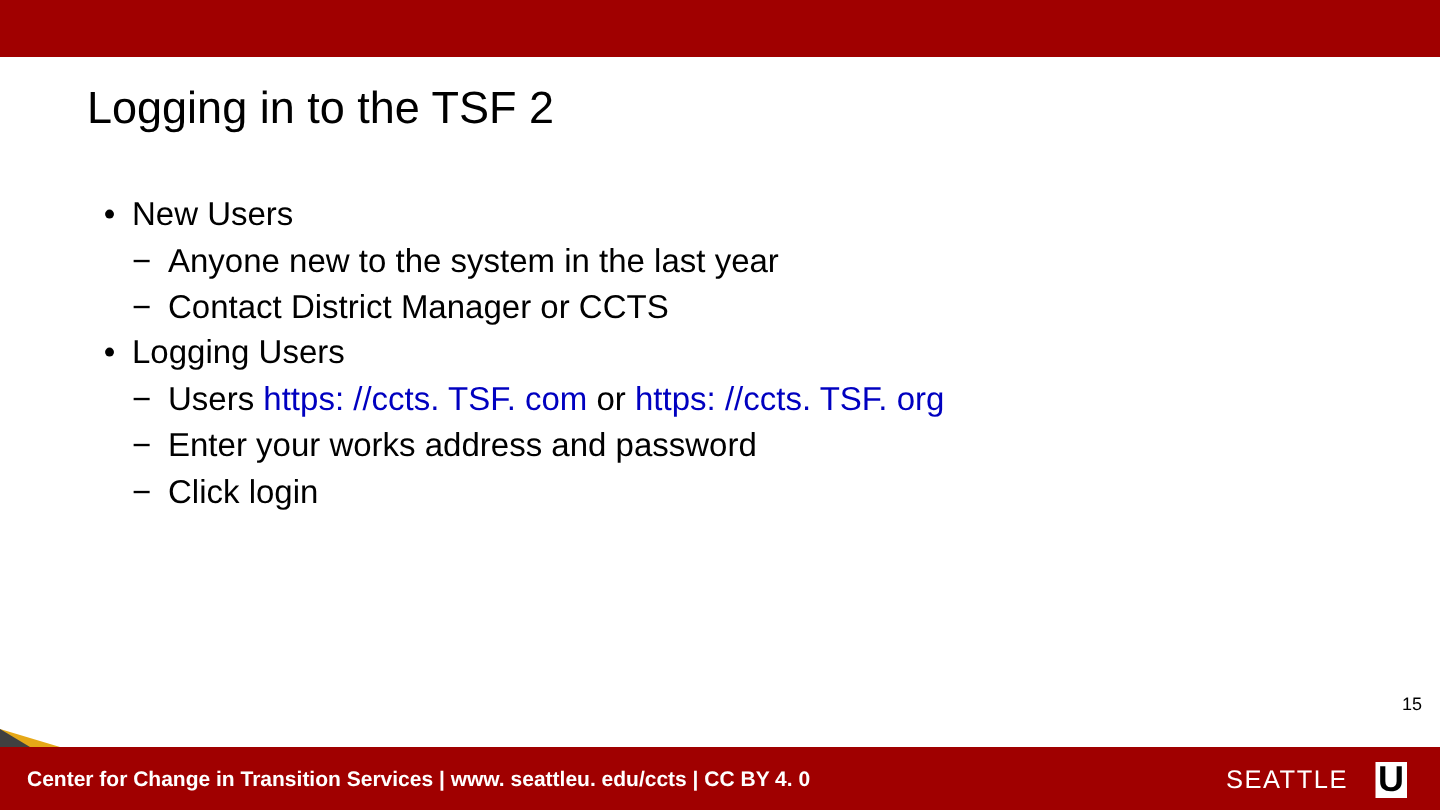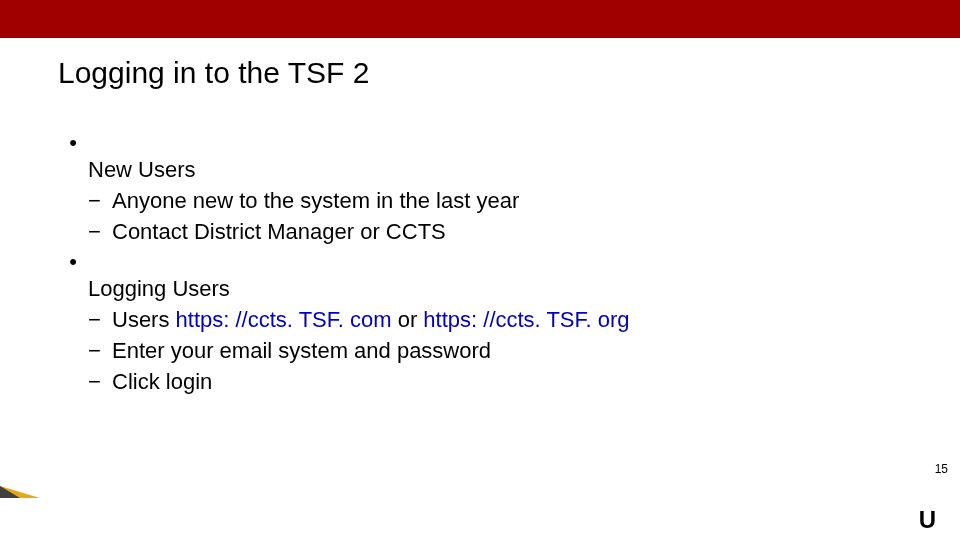--- a/index.html
+++ b/index.html
@@ -6,21 +6,21 @@
   html, body { width: 960px; height: 540px; font-family: Arial, Helvetica, sans-serif; background: #fff; color: #000; }
   .slide { position: relative; width: 960px; height: 540px; overflow: hidden; }
 
   .topbar { position: absolute; top: 0; left: 0; width: 960px; height: 38px; background: #a00000; }
 
   .title { position: absolute; top: 56px; left: 58px; font-size: 30px; font-weight: 400; }
 
   .content { position: absolute; top: 128px; left: 58px; width: 840px; font-size: 22px; line-height: 1.4; }
   .b1 { display: flex; margin-bottom: 0px; }
   .b1 .glyph { width: 30px; text-align: center; flex-shrink: 0; }
-  .b1 .text { flex: 1; margin-top: 27px; }
+  .b1 .text { flex: 1; }
   .b2 { display: flex; margin-left: 30px; margin-bottom: 0px; }
   .b2 .glyph { width: 24px; text-align: left; flex-shrink: 0; }
   .b2 .text { flex: 1; }
   .linklike { color: #0000c0; }
 
   .note { position: absolute; top: 400px; left: 58px; width: 860px; font-size: 22px; }
 
   .pagenum { position: absolute; right: 12px; bottom: 64px; font-size: 12px; color: #000; }
 
   .footerbar { position: absolute; bottom: 0; left: 0; width: 960px; height: 42px; background: #a00000; color: #fff; display: flex; align-items: center; }
@@ -61,32 +61,35 @@
       <span class="text">Logging Users</span>
     </div>
     <div class="b2">
       <span class="glyph">−</span>
       <span class="text">
         <span>Users </span><span class="linklike">https: //ccts. TSF. com</span><span> or </span><span class="linklike">https: //ccts. TSF. org</span>
       </span>
     </div>
     <div class="b2">
       <span class="glyph">−</span>
-      <span class="text">Enter your email system and password</span>
+      <span class="text">Enter your works address and password</span>
     </div>
     <div class="b2">
       <span class="glyph">−</span>
       <span class="text">Click login</span>
     </div>
   </div>
 
 
   <div class="pagenum">15</div>
 
   <div class="tri-gold"></div>
   <div class="tri-dark"></div>
 
+  <div class="footerbar">
+    <span class="footertext">Center for Change in Transition Services | www. seattleu. edu/ccts | CC BY 4. 0</span>
+  </div>
 
   <div class="logo">
     <span class="logoname">SEATTLE</span>
     <span class="logoU">U</span>
   </div>
 </div>
 
 </body></html>

